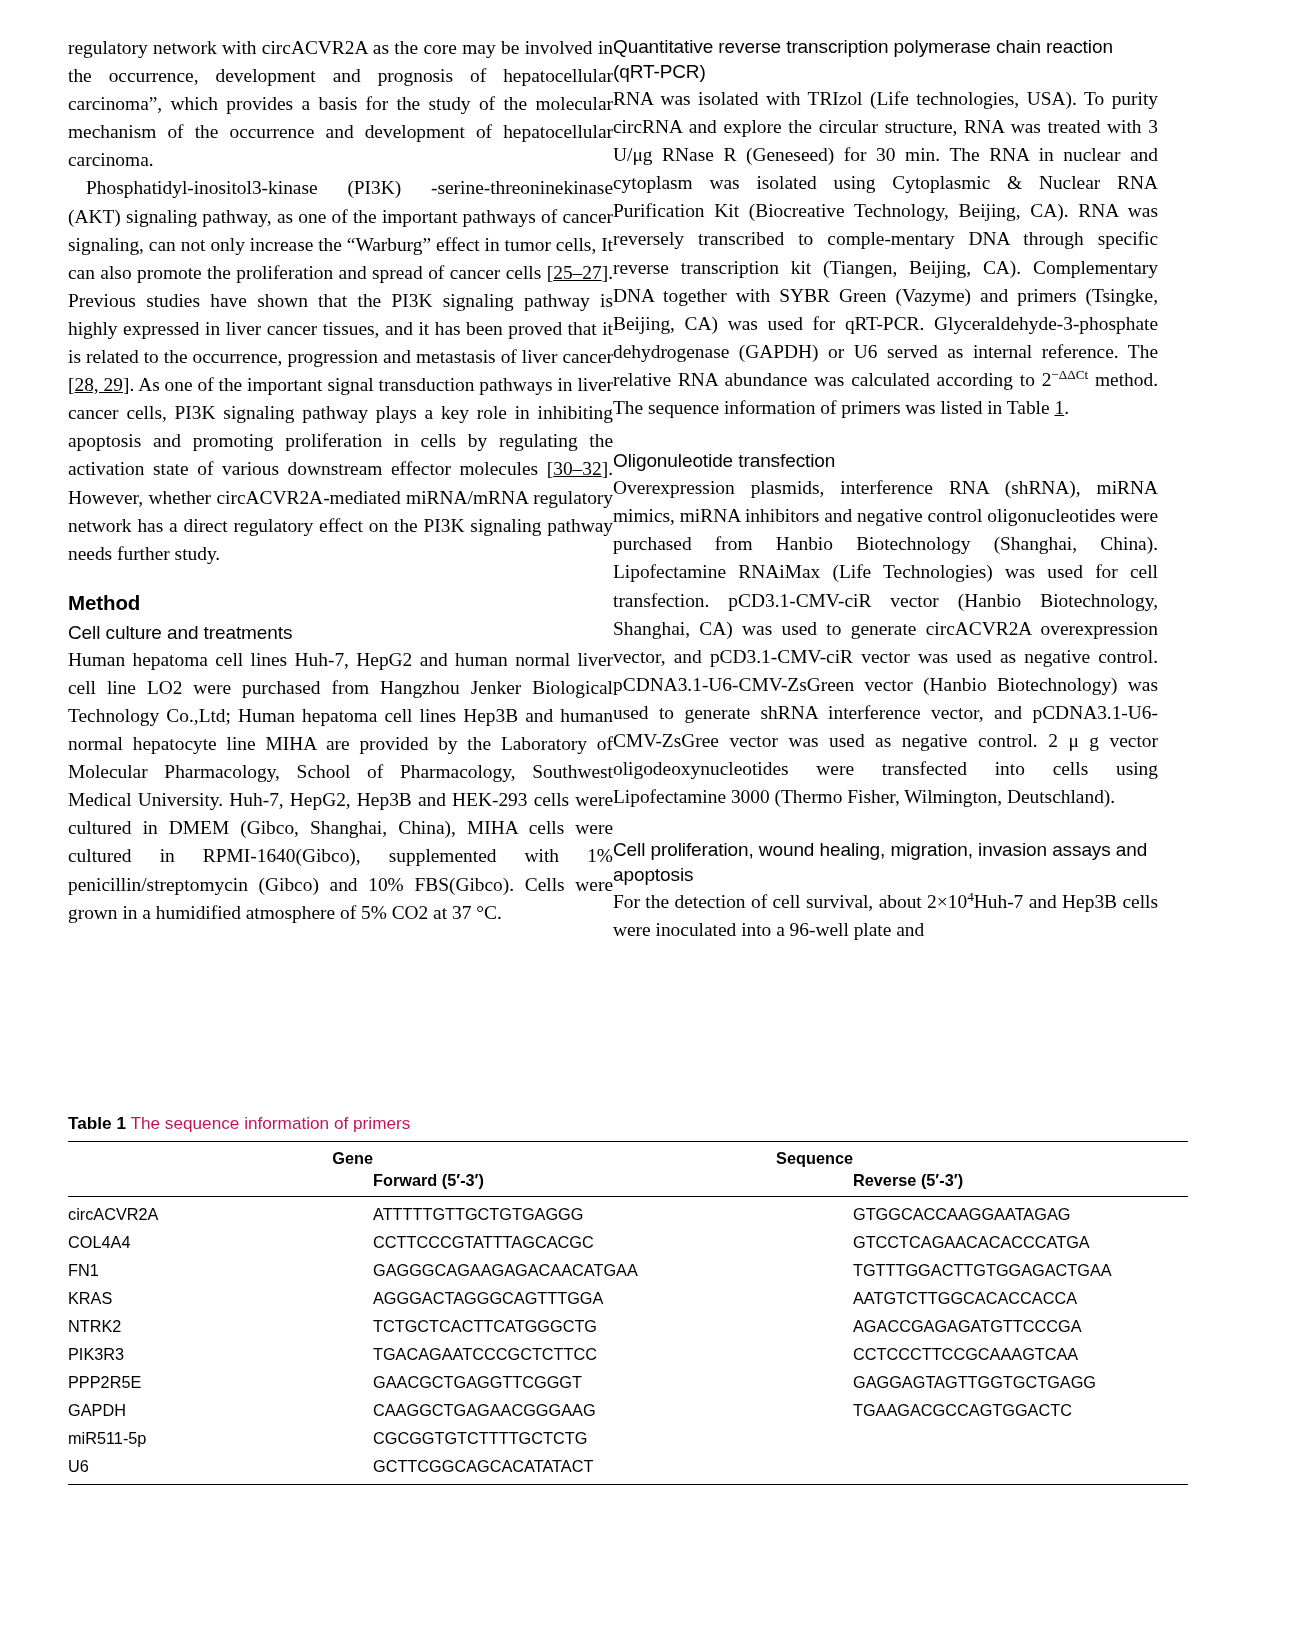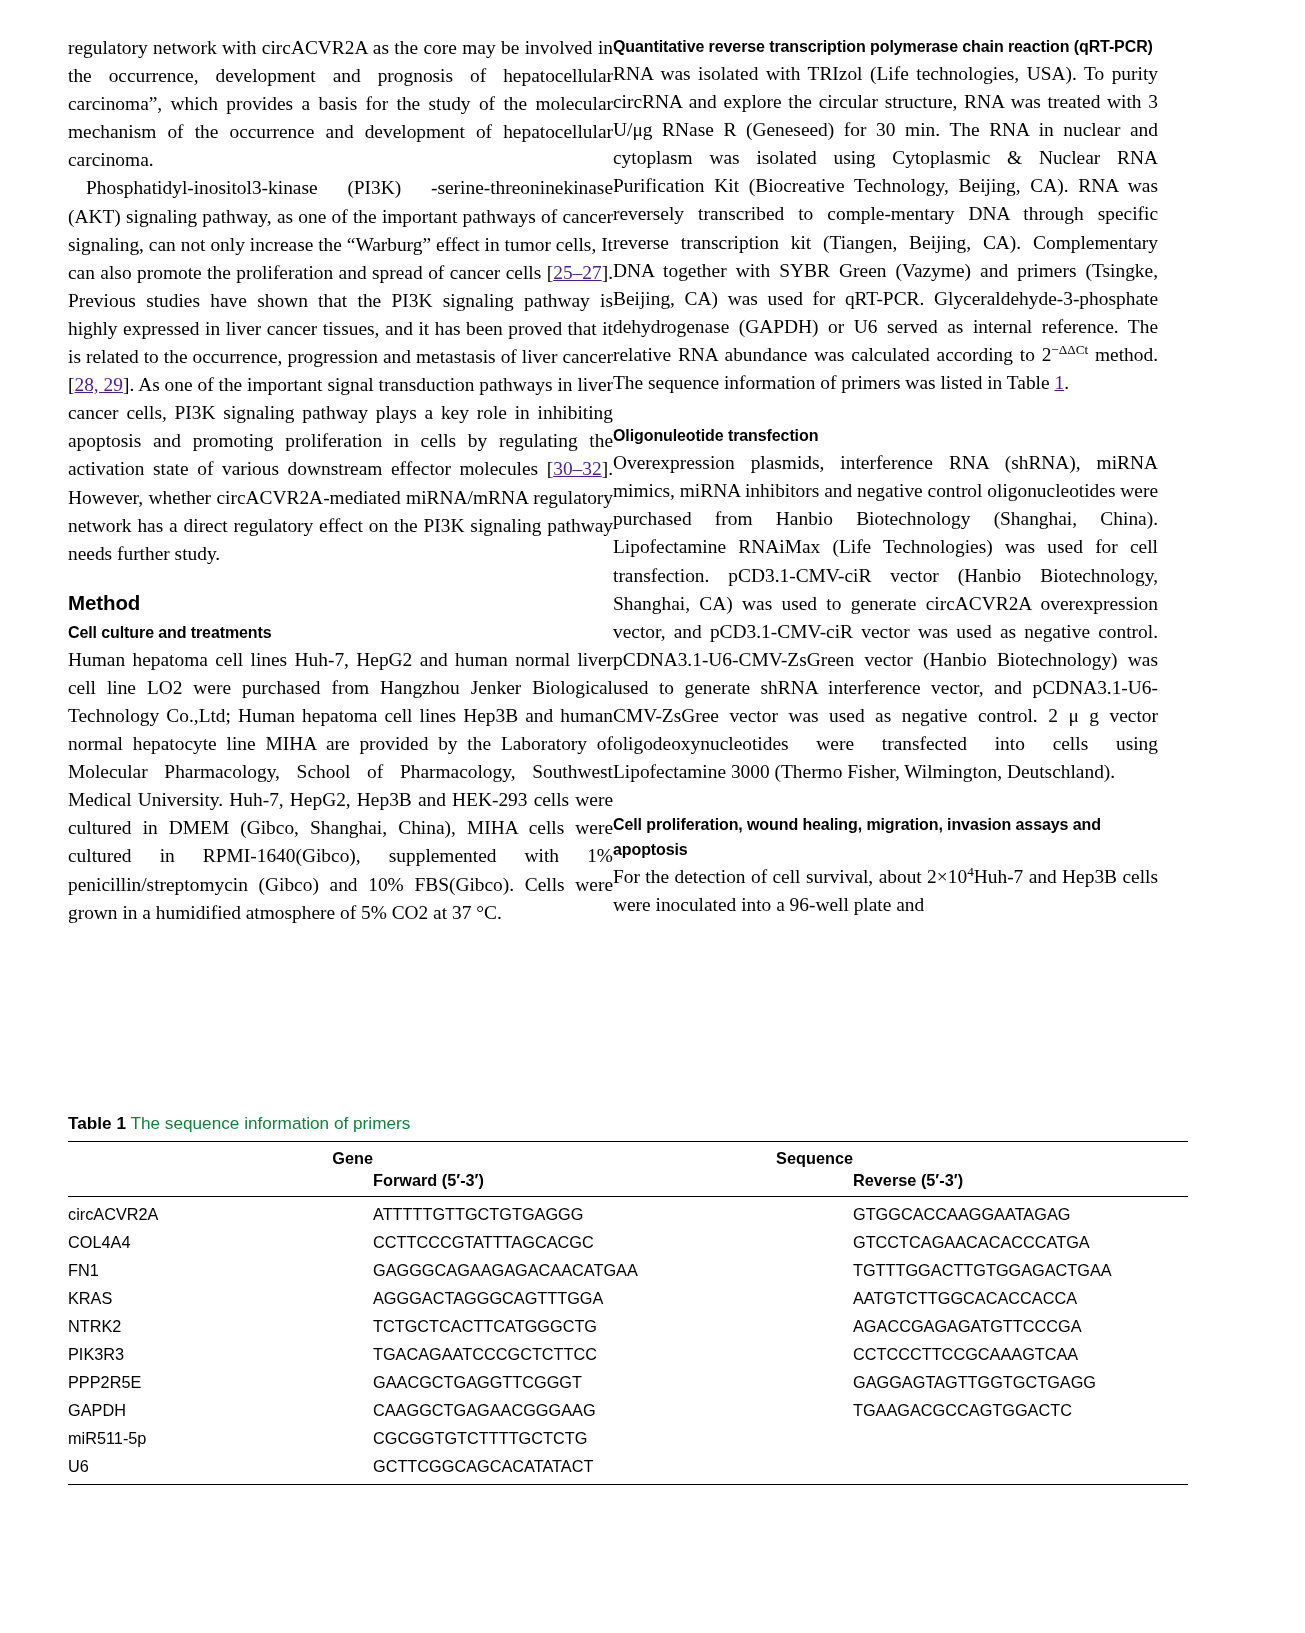--- a/index.html
+++ b/index.html
@@ -37,34 +37,34 @@
     line-height: 28.1px;
     text-align: justify;
     text-justify: inter-word;
     hyphens: auto;
     font-family: "Liberation Serif", serif;
   }
   p.indent {
     text-indent: 18px;
   }
   .link {
-    color: #4c1d95;
+    color: #000000;
   }
   h2.section {
     font-family: "Liberation Sans", sans-serif;
     font-size: 20.5px;
     font-weight: bold;
     margin: 22px 0 2px 0;
     line-height: 26px;
     letter-spacing: -0.1px;
   }
   h3.subsection {
     font-family: "Liberation Sans", sans-serif;
-    font-size: 16px;
-    font-weight: bold;
+    font-size: 19px;
+    font-weight: normal;
     margin: 4px 0 1px 0;
     line-height: 25px;
     letter-spacing: -0.1px;
   }
   h3.subsection.spaced {
     margin-top: 26px;
   }
   
   .table-wrap {
     position: absolute;
@@ -75,21 +75,21 @@
   .table-caption {
     font-family: "Liberation Sans", sans-serif;
     font-size: 17.2px;
     margin-bottom: 7px;
     color: #000;
   }
   .table-caption .tlabel {
     font-weight: bold;
   }
   .table-caption .ttext {
-    color: #15803d;
+    color: #be185d;
   }
   table.primers {
     border-collapse: collapse;
     width: 100%;
     font-family: "Liberation Sans", sans-serif;
     font-size: 16.3px;
   }
   table.primers th, table.primers td {
     text-align: left;
     padding: 4.5px 0;

